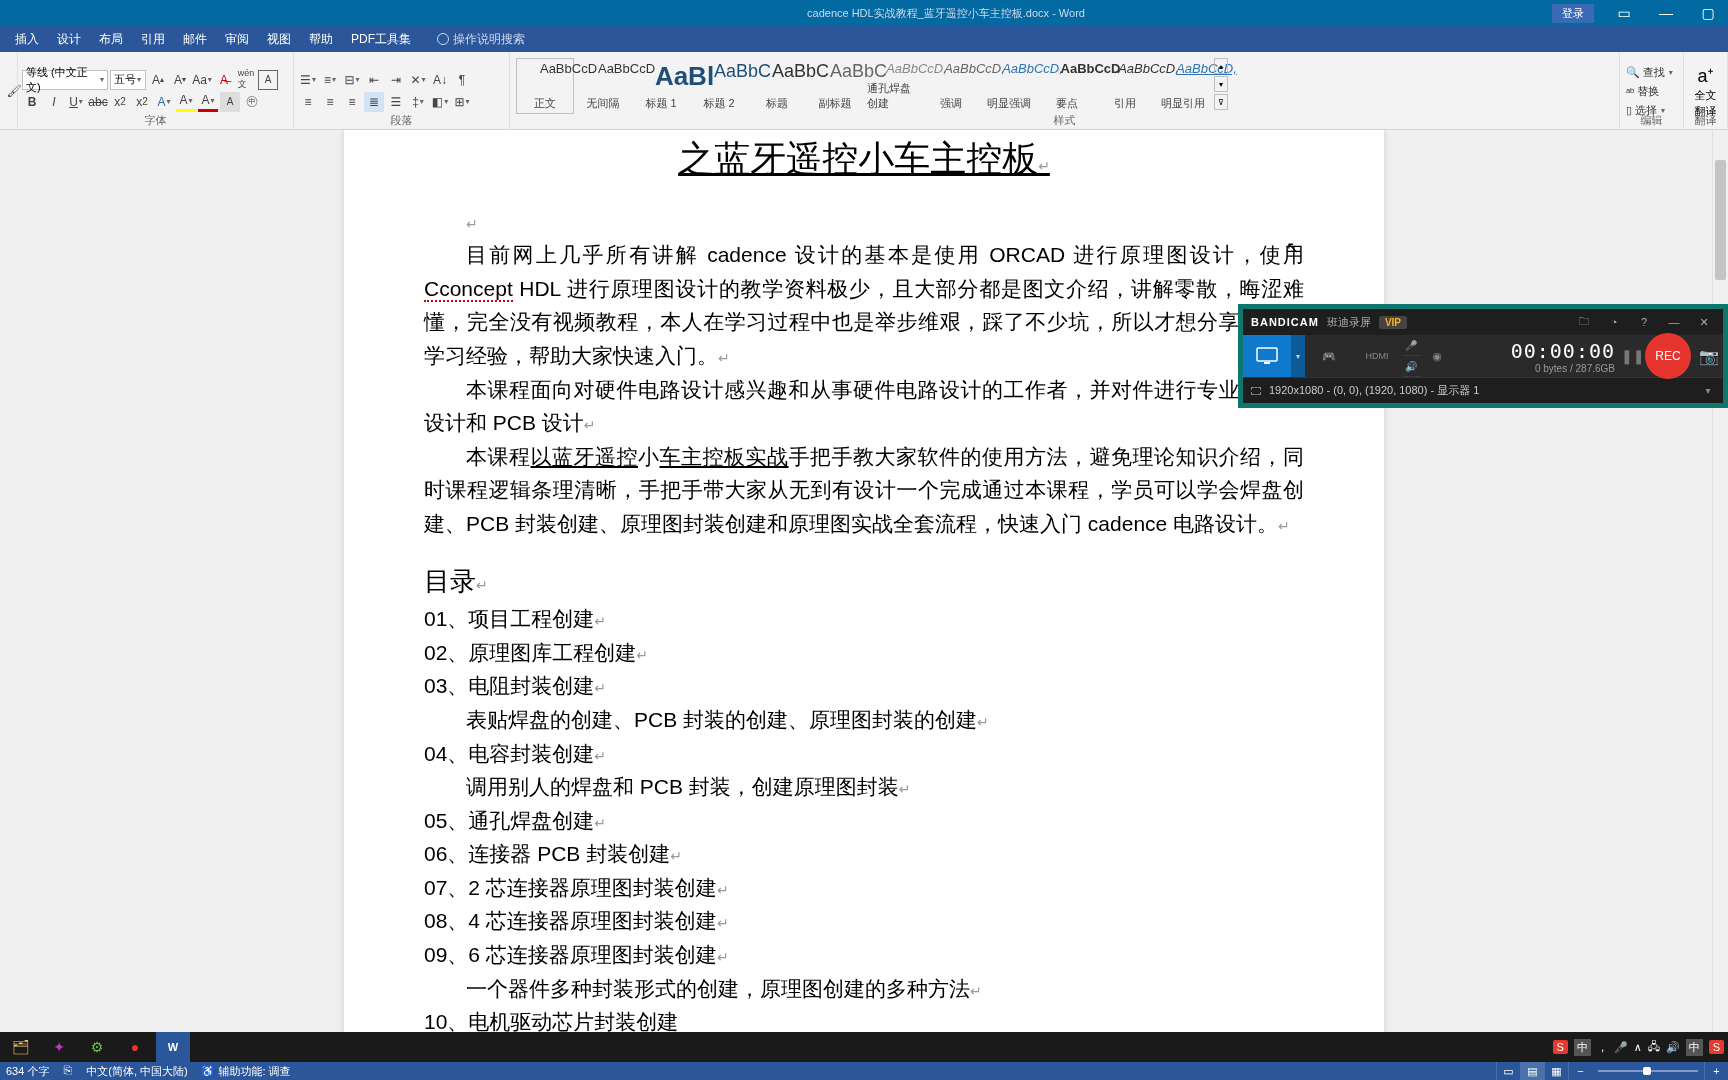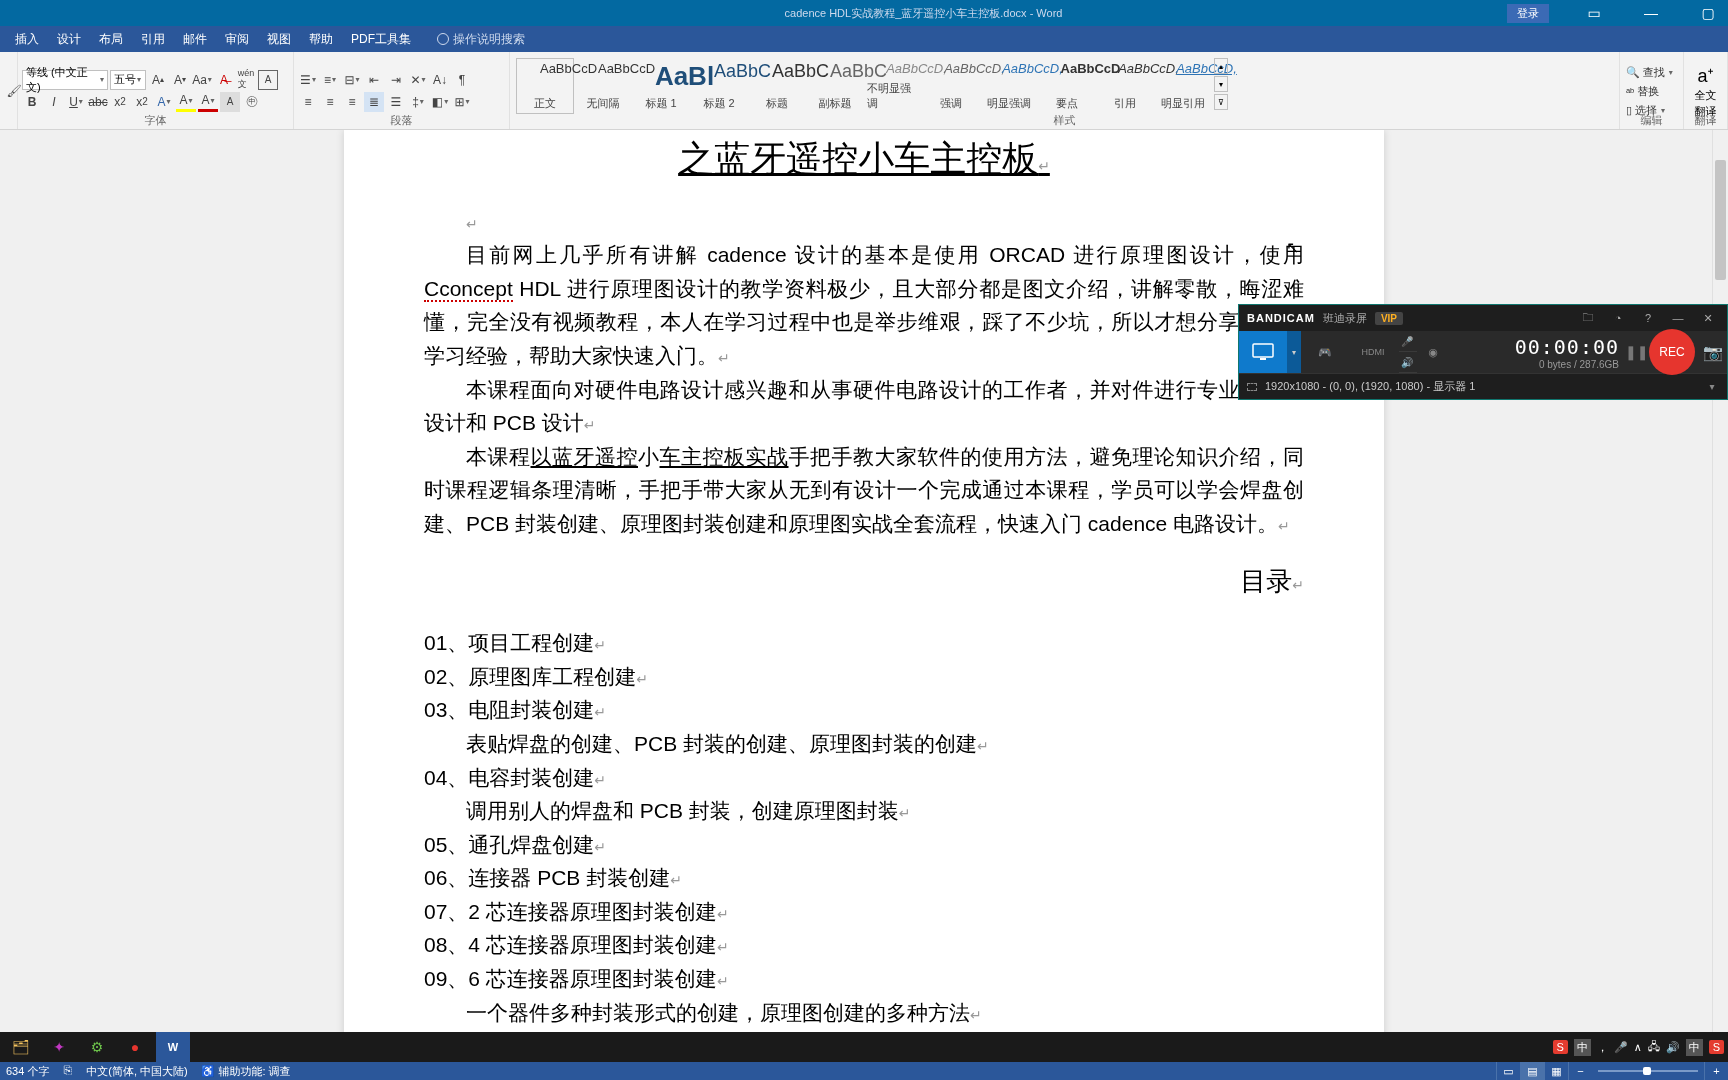--- a/index.html
+++ b/index.html
@@ -1,21 +1,21 @@
 <!DOCTYPE html>
 <html><head>
 <meta charset="utf-8">
 <style>
 * { margin: 0; padding: 0; box-sizing: border-box; font-family: "Microsoft YaHei", sans-serif; }
 body { background: #fff; width: 1728px; height: 1080px; overflow: hidden; position: relative; }
 
 .titlebar { background: #0369a1; height: 26px; display: flex; align-items: center; color: #fff; font-size: 11px; }
 .titlebar .left { width: 340px; }
 .titlebar .center { flex: 1; text-align: center; color: #cdd9ed; }
-.titlebar .right { display: flex; align-items: center; gap: 17px; }
+.titlebar .right { display: flex; align-items: center; gap: 2px; }
 .login-btn { background: #3b6ab5; padding: 2px 10px; margin-right: 8px; }
 .win-btn { width: 40px; height: 26px; display: flex; align-items: center; justify-content: center; font-size: 14px; }
 
 .menubar { background: #2b579a; height: 26px; display: flex; align-items: center; padding: 0 15px; color: #fff; font-size: 12px; gap: 18px; }
 .menubar span { cursor: pointer; }
 .menubar .tellme { display: flex; align-items: center; gap: 4px; color: #cdd9ed; margin-left: 8px;}
 .bulb { width: 12px; height: 12px; border-radius: 50%; border: 1px solid #cdd9ed; position: relative; }
 
 .ribbon { background: #f3f3f3; height: 78px; display: flex; border-bottom: 1px solid #d4d4d4; position: relative; }
 .ribbon-group { border-right: 1px solid #e1e1e1; display: flex; flex-direction: column; padding: 2px 4px; position: relative; }
@@ -37,32 +37,32 @@
 
 .edit-group { width: 64px; }
 .edit-item { display: flex; align-items: center; gap: 3px; font-size: 11px; color: #333; padding: 1px 2px; }
 .translate-group { width: 44px; display: flex; flex-direction: column; align-items: center; justify-content: center; font-size: 11px; gap: 1px; }
 
 .doc-area { position: absolute; top: 130px; left: 0; right: 0; bottom: 18px; background: #f0f0f0; display: flex; justify-content: center; overflow: hidden; }
 .page { background: #fff; width: 1040px; box-shadow: 0 0 8px rgba(0,0,0,0.15); padding: 0 80px; font-family: SimSun, serif; font-size: 21px; line-height: 1.6; color: #000; }
 .doc-title { font-size: 36px; font-family: "KaiTi", serif; text-align: center; text-decoration: underline; margin-bottom: 16px; }
 .para { text-indent: 2em; text-align: justify; margin-bottom: 0; }
 .para-mark { color: #999; font-size: 14px; }
-.toc-title { font-size: 26px; font-family: "SimHei", sans-serif; margin: 20px 0 24px 0; text-align: right; }
+.toc-title { font-size: 26px; font-family: "SimHei", sans-serif; margin: 20px 0 0 0; }
 .toc-item { font-size: 21px; }
 .squiggle { border-bottom: 2px dotted #c00; }
 
 .statusbar { position: absolute; bottom: 0; left: 0; right: 0; height: 18px; background: #2b579a; color: #fff; font-size: 11px; display: flex; align-items: center; padding: 0 6px; }
 .statusbar .left { display: flex; gap: 14px; }
 .statusbar .right { position: absolute; right: 0; display: flex; align-items: center; gap: 0; }
 .view-btn { width: 24px; height: 18px; display: flex; align-items: center; justify-content: center; border-left: 1px solid #4a72aa; }
 .zoom-slider { width: 100px; height: 2px; background: #7a9ac8; position: relative; margin: 0 6px; }
 .zoom-slider .thumb { width: 8px; height: 8px; background: #fff; position: absolute; left: 45%; top: -3px; border-radius: 2px; }
 
-.bandicam { position: absolute; top: 304px; right: 0; width: 490px; background: #2a2a2a; border: 1px solid #0f766e; font-size: 11px; color: #ccc; }
+.bandicam { position: absolute; top: 304px; right: 0; width: 490px; background: #2a2a2a; border: 5px solid #0f766e; font-size: 11px; color: #ccc; }
 .bc-title { height: 26px; background: #1e1e1e; display: flex; align-items: center; padding: 0 8px; gap: 8px; }
 .bc-title .logo { font-weight: bold; color: #fff; letter-spacing: 1px; }
 .bc-title .sub { color: #aaa; }
 .bc-title .vip { background: #444; color: #ffb020; font-weight: bold; padding: 1px 6px; border-radius: 2px; font-size: 10px; }
 .bc-title .spacer { flex: 1; }
 .bc-title .tbtn { width: 22px; text-align: center; color: #aaa; }
 .bc-main { height: 42px; display: flex; align-items: center; }
 .bc-mode { width: 48px; height: 42px; display: flex; align-items: center; justify-content: center; }
 .bc-mode.active { background: #0f7acc; }
 .bc-mode-split { width: 14px; background: #0c5a98; height: 42px; display: flex; align-items: center; justify-content: center; font-size: 8px; }
@@ -216,21 +216,21 @@
       <div class="style-item">
           <span class="preview" style="font-size:18px">AaBbC</span>
           <span class="name">标题</span>
         </div>
       <div class="style-item">
           <span class="preview" style="font-size:18px;color:#666">AaBbC</span>
           <span class="name">副标题</span>
         </div>
       <div class="style-item">
           <span class="preview" style="font-style:italic;color:#888">AaBbCcD,</span>
-          <span class="name">不明显强调</span>
+          <span class="name">通孔焊盘创建</span>
         </div>
       <div class="style-item">
           <span class="preview" style="font-style:italic;color:#666">AaBbCcD,</span>
           <span class="name">强调</span>
         </div>
       <div class="style-item">
           <span class="preview" style="font-style:italic;color:#2e74b5">AaBbCcD,</span>
           <span class="name">明显强调</span>
         </div>
       <div class="style-item">

